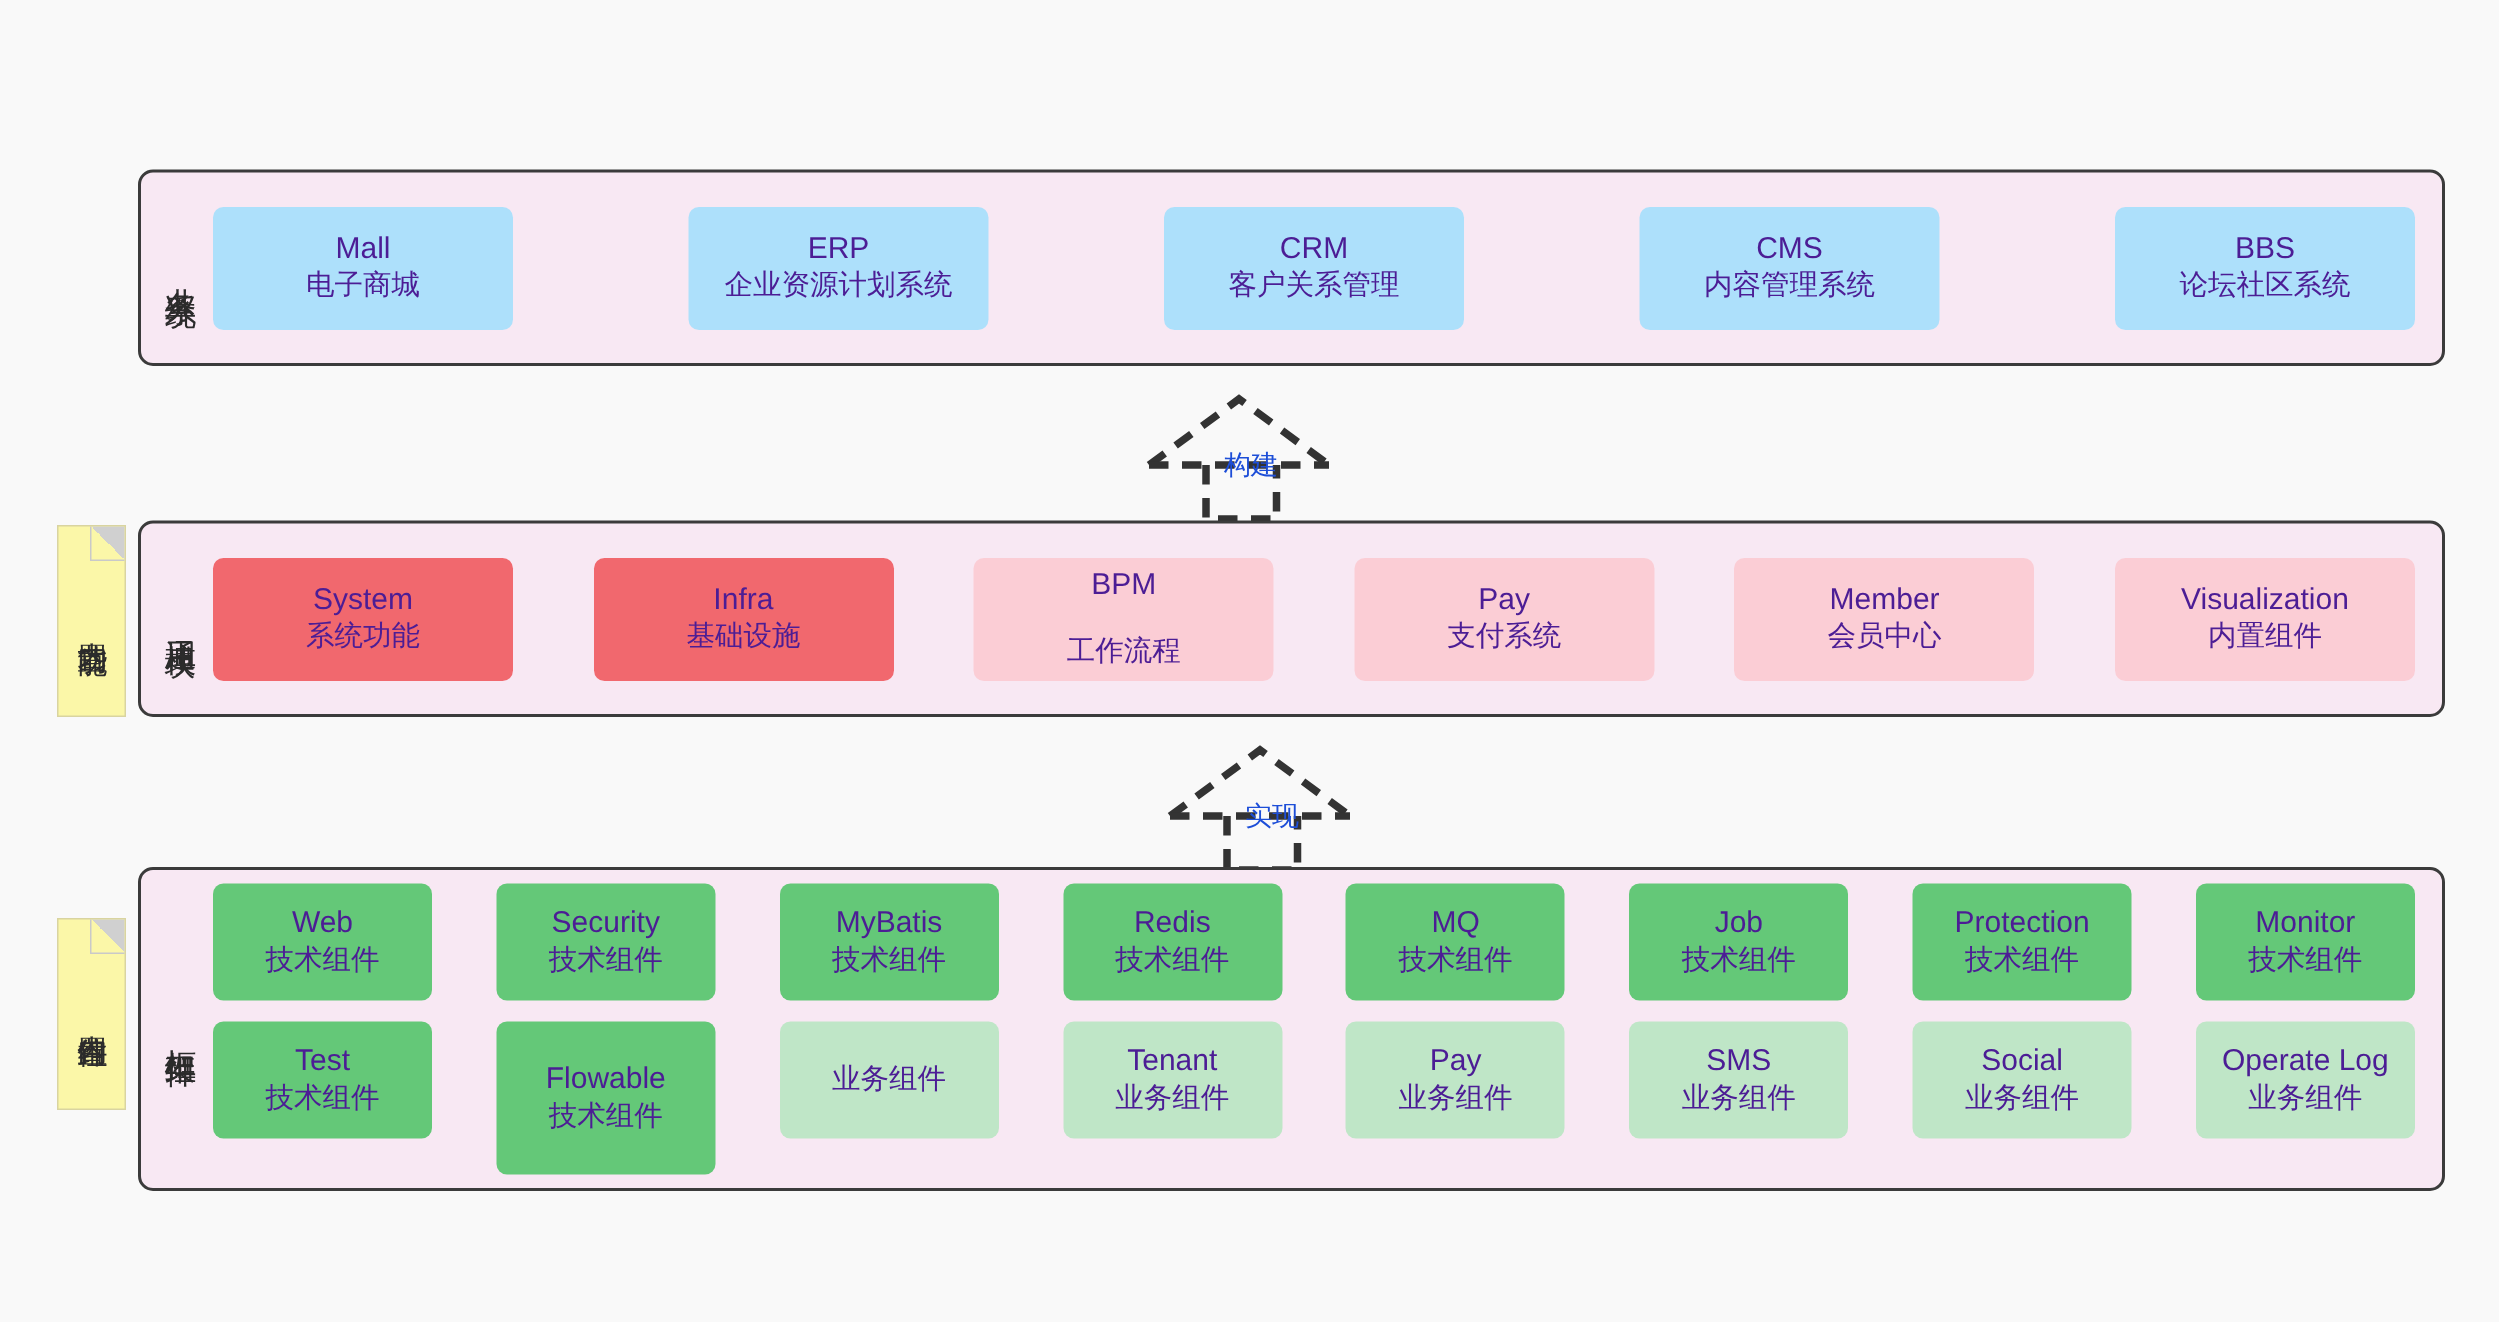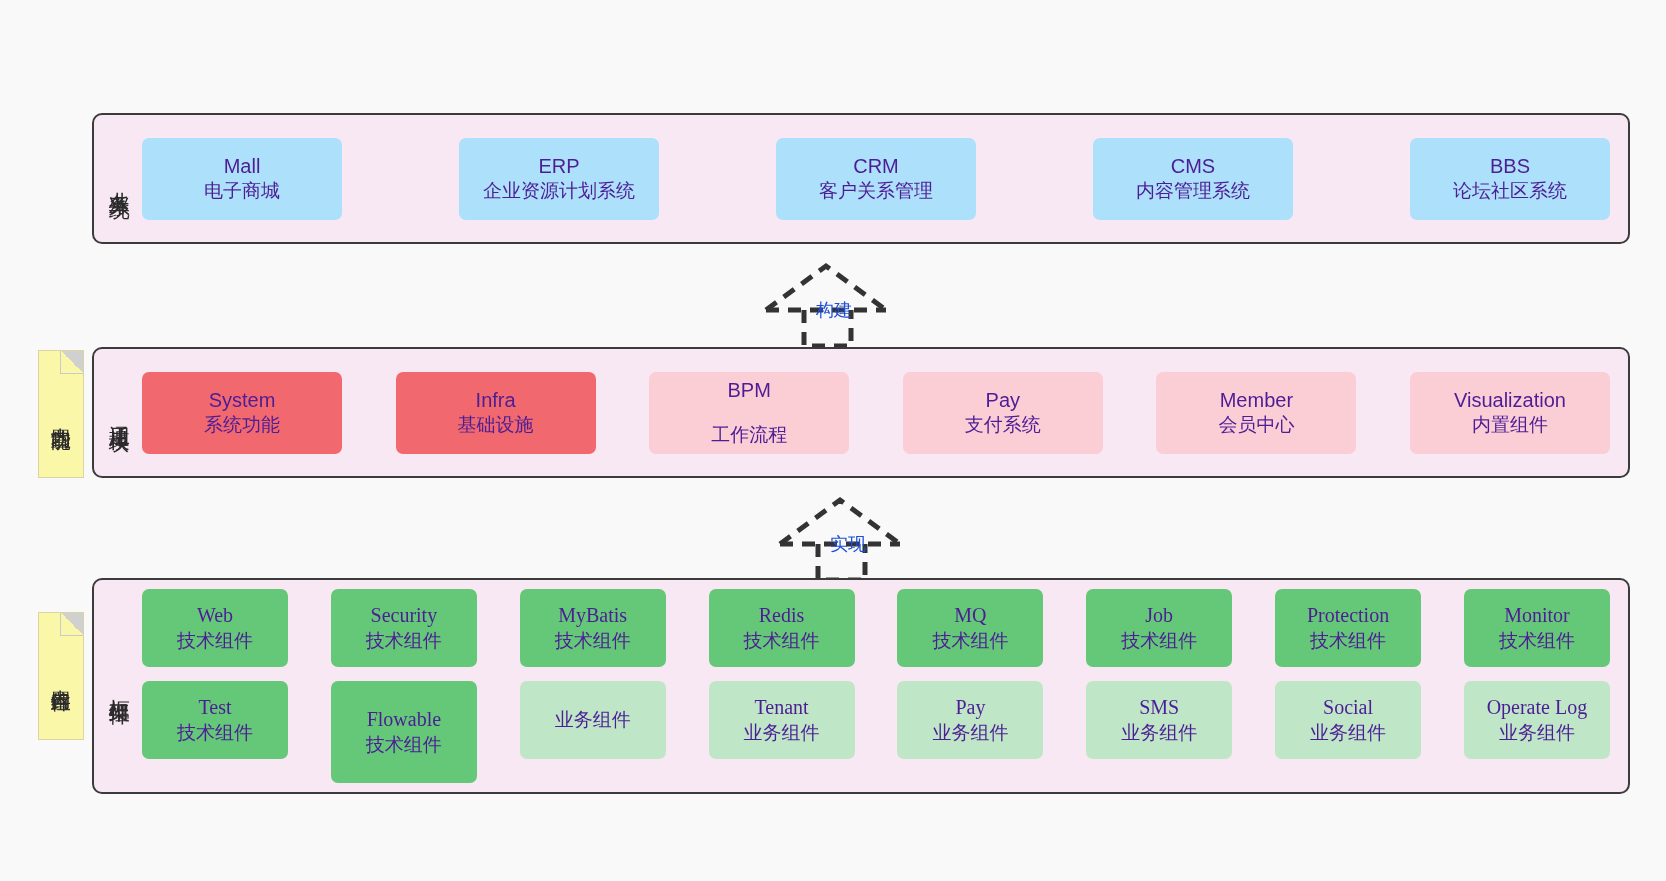--- a/index.html
+++ b/index.html
@@ -189,21 +189,21 @@
     <path d="M10 52 L130 52" fill="none" stroke="#333" stroke-width="5" stroke-dasharray="13,9"></path>
     <path d="M48 52 L48 88 L95 88 L95 52" fill="none" stroke="#333" stroke-width="5" stroke-dasharray="13,9"></path>
   </svg>
   <span class="conn-label" style="left:60px; top:40px;">实现</span>
 </div>
 
 <div class="note" style="left:38px; top:612px; width:46px; height:128px;">
   <span>内置组件</span>
 </div>
 
-<div class="band" style="left:92px; top:578px; width:1538px; height:216px;font-family:Liberation Serif, serif;">
+<div class="band" style="left:92px; top:578px; width:1538px; height:216px;">
   <div class="band-label">框架组件</div>
   <div class="band-body">
     <div class="row" id="row-fw1">
         <div class="card c-green" style="width: 146px; height: 78px;">
           <div class="t1">Web</div>
           <div class="t2">技术组件</div>
         </div>
         <div class="card c-green" style="width: 146px; height: 78px;">
           <div class="t1">Security</div>
           <div class="t2">技术组件</div>

